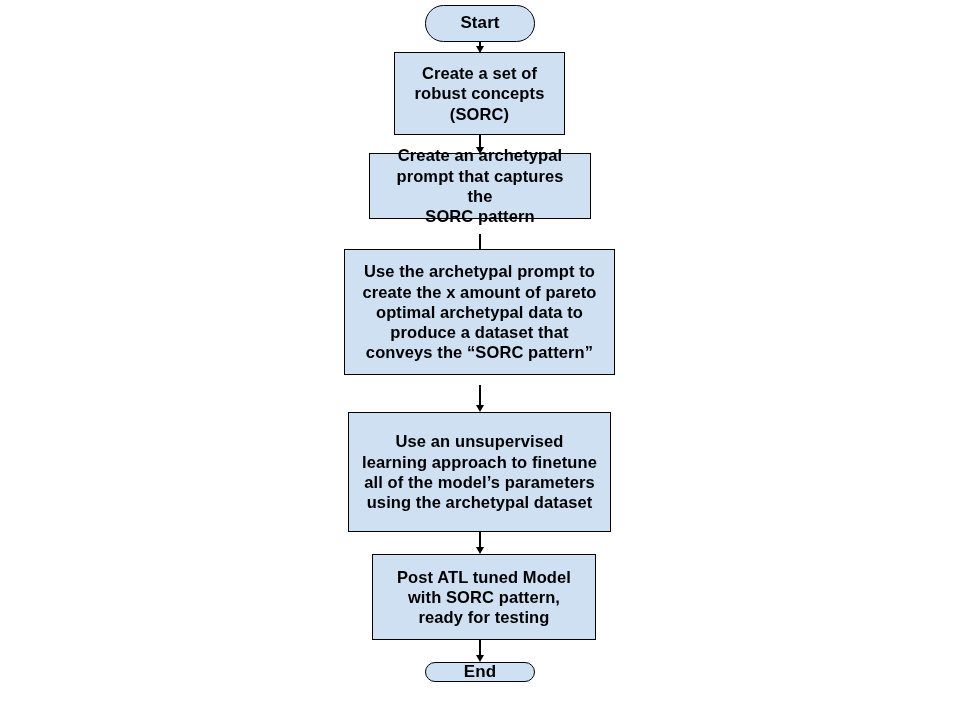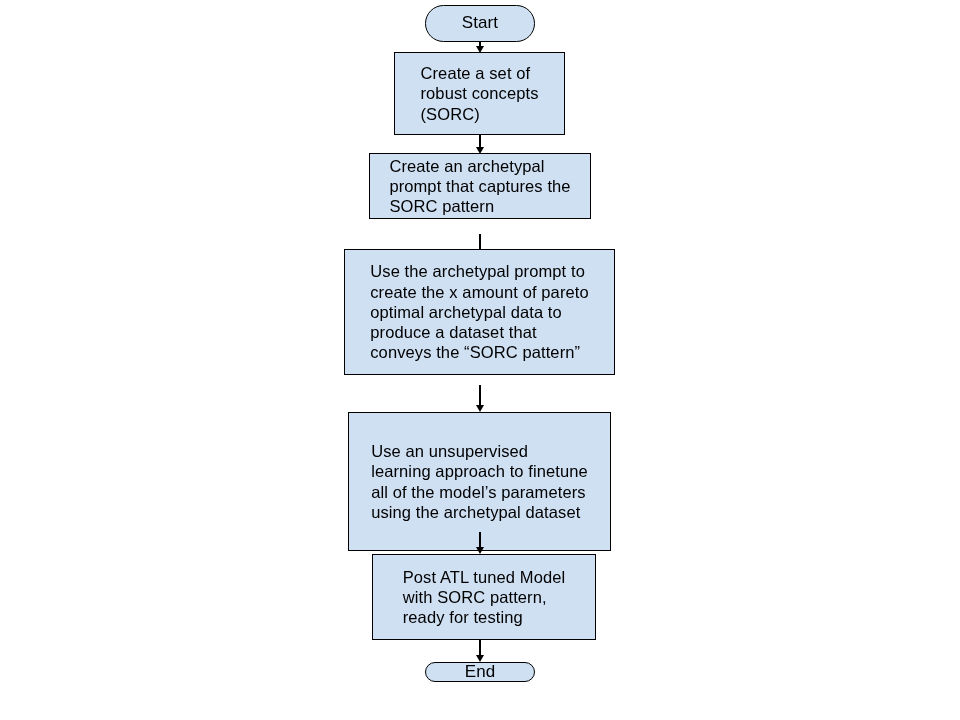--- a/index.html
+++ b/index.html
@@ -20,33 +20,34 @@
   }
   .node {
     position: absolute;
     box-sizing: border-box;
     background: #cfe0f3;
     border: 1.6px solid #000000;
     color: #000000;
     display: flex;
     align-items: center;
     justify-content: center;
-    text-align: left;
+    text-align: center;
     line-height: 1.23;
     white-space: pre-line;
     letter-spacing: 0.1px;
+    font-weight: bold;
   }
   .terminator {
     border-radius: 999px;
     font-size: 17px;
   }
   .process {
     border-radius: 0;
     font-size: 16.5px;
-    padding: 2px 2px;
+    padding: 2px 12px;
   }
   .connector {
     position: absolute;
     background: #000000;
     width: 1.6px;
   }
   .arrowhead {
     position: absolute;
     width: 0;
     height: 0;
@@ -89,21 +90,21 @@
     <span>Use the archetypal prompt to
 create the x amount of pareto
 optimal archetypal data to
 produce a dataset that
 conveys the “SORC pattern”</span>
   </div>
 
   <div class="connector" style="left:479.2px; top:385px; height:20px;"></div>
   <div class="arrowhead" style="left:475.5px; top:405px;"></div>
 
-  <div class="node process" style="left:348px; top:412px; width:263px; height:139px;">
+  <div class="node process" style="left:348px; top:412px; width:263px; height:120px;">
     <span>Use an unsupervised
 learning approach to finetune
 all of the model’s parameters
 using the archetypal dataset</span>
   </div>
 
   <div class="connector" style="left:479.2px; top:532px; height:15px;"></div>
   <div class="arrowhead" style="left:475.5px; top:547px;"></div>
 
   <div class="node process" style="left:372px; top:554px; width:224px; height:86px;">

